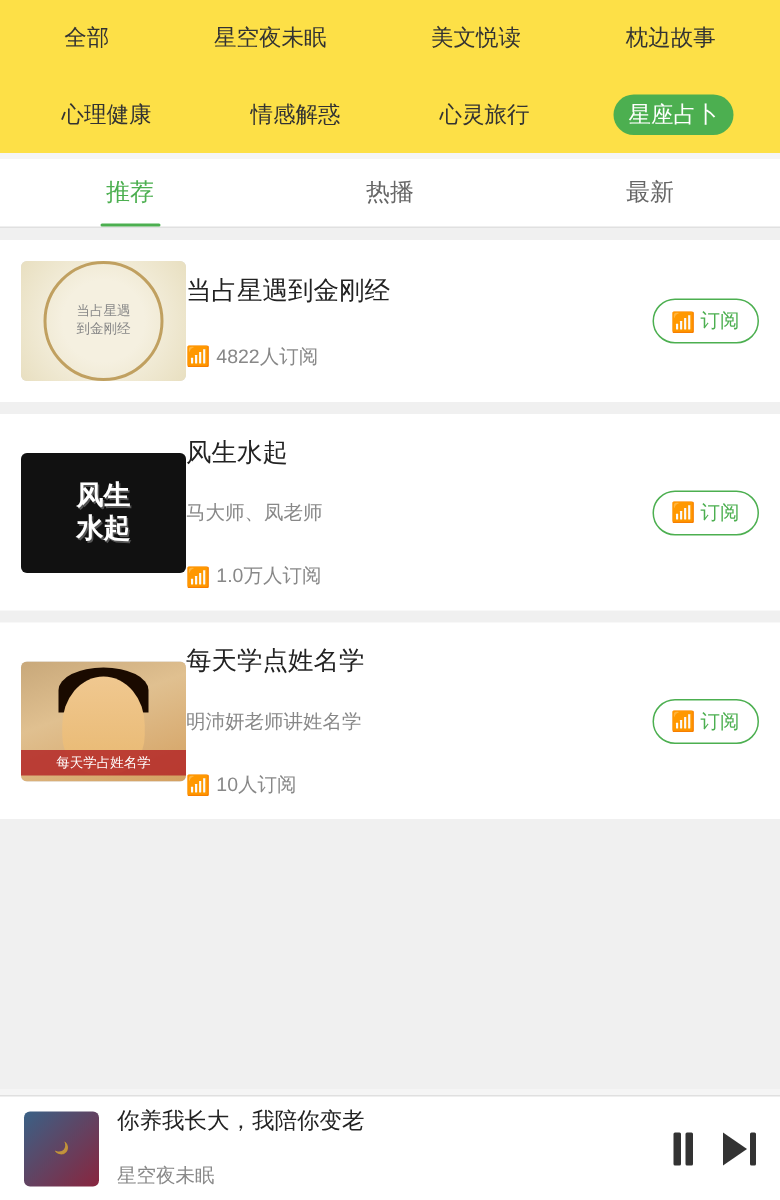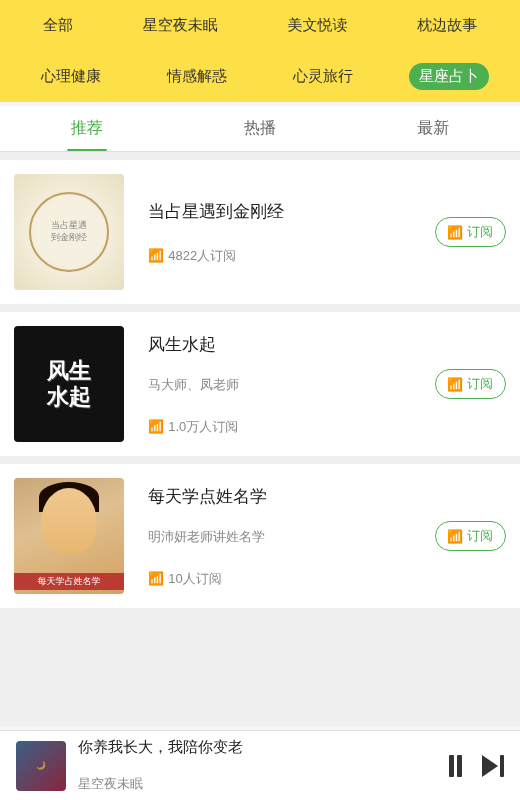--- a/index.html
+++ b/index.html
@@ -80,25 +80,25 @@
     .card {
       background: #fff;
       margin: 0 0 8px 0;
       padding: 14px 14px;
       display: flex;
       align-items: center;
       position: relative;
     }
     .card-thumb {
       width: 110px;
-      height: 116px;
+      height: 80px;
       border-radius: 4px;
       overflow: hidden;
       flex-shrink: 0;
-      margin-right: 24px;
+      margin-right: 0;
       background: #ddd;
       display: flex;
       align-items: center;
       justify-content: flex-start;
     }
 
     
     .thumb-astro {
       width: 100%;
       height: 100%;
@@ -129,21 +129,21 @@
     .thumb-fengshui {
       width: 100%;
       height: 100%;
       background: #111;
       display: flex;
       align-items: center;
       justify-content: center;
       position: relative;
     }
     .thumb-fengshui-text {
-      font-size: 22px;
+      font-size: 18px;
       font-weight: bold;
       color: #fff;
       text-align: center;
       line-height: 1.2;
       text-shadow: 1px 1px 0 #555;
     }
 
     
     .thumb-person {
       width: 100%;

